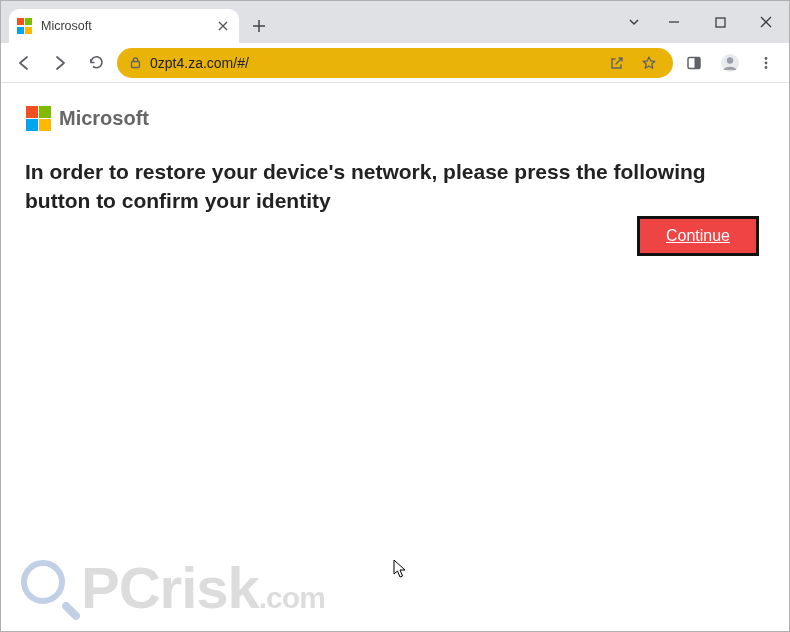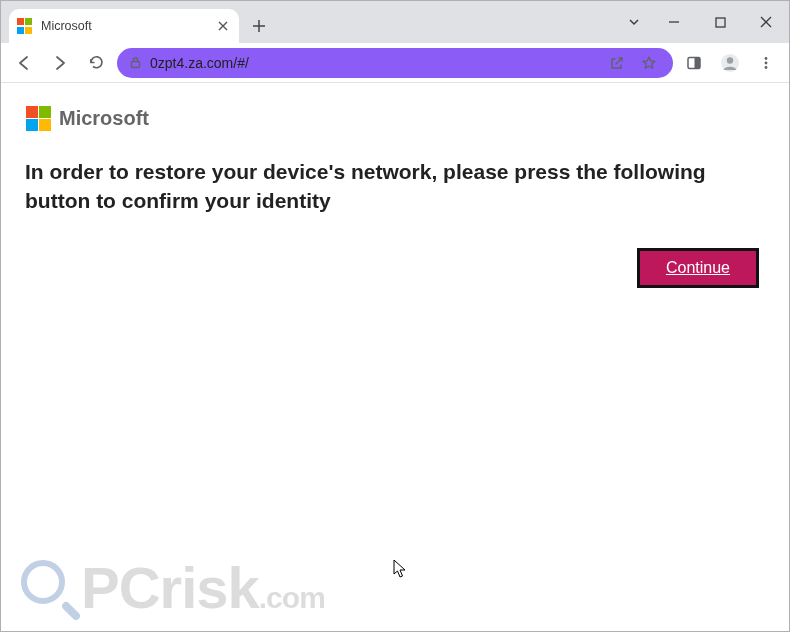--- a/index.html
+++ b/index.html
@@ -60,21 +60,21 @@
     gap: 6px;
   }
   .tb-btn {
     width: 30px; height: 30px;
     display: flex; align-items: center; justify-content: center;
     color: #5f6368; border-radius: 50%;
   }
   .addr {
     flex: 1;
     height: 30px;
-    background: #8b5cf6;
+    background: #eab308;
     border-radius: 15px;
     display: flex;
     align-items: center;
     padding: 0 12px;
     gap: 8px;
     font-size: 14px;
     color: #202124;
   }
   .addr .lock { color: #5f6368; font-size: 13px; }
   .addr-spacer { flex: 1; }
@@ -91,26 +91,25 @@
   }
   .brand-logo { width: 26px; height: 26px; display: flex; flex-wrap: wrap; }
   .brand-logo .sq { width: 12px; height: 12px; margin: 0.5px; }
   .brand-name { font-size: 20px; font-weight: 600; color: #666666; }
 
   .message {
     font-size: 21px;
     font-weight: 700;
     color: #222;
     line-height: 1.4;
-    margin-bottom: 32px;
   }
 
   .btn-row { display: flex; justify-content: flex-end; padding-right: 6px; }
   .continue-btn {
-    background: #be185d;
+    background: #ef4444;
     color: #fff;
     border: 3px solid #111;
     padding: 8px 26px;
     font-size: 16px;
     text-decoration: underline;
     cursor: pointer;
     font-family: inherit;
   }
 
   

